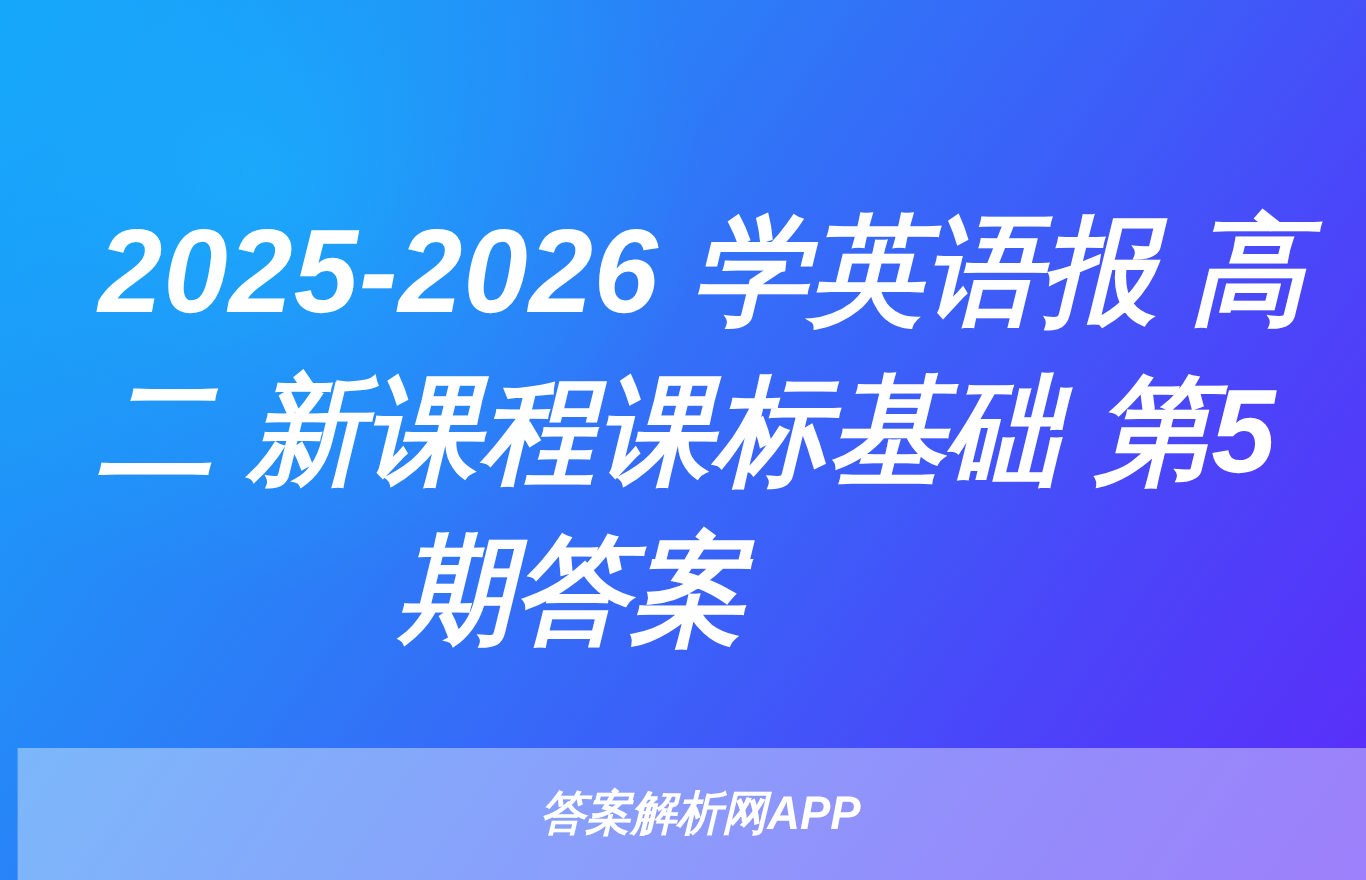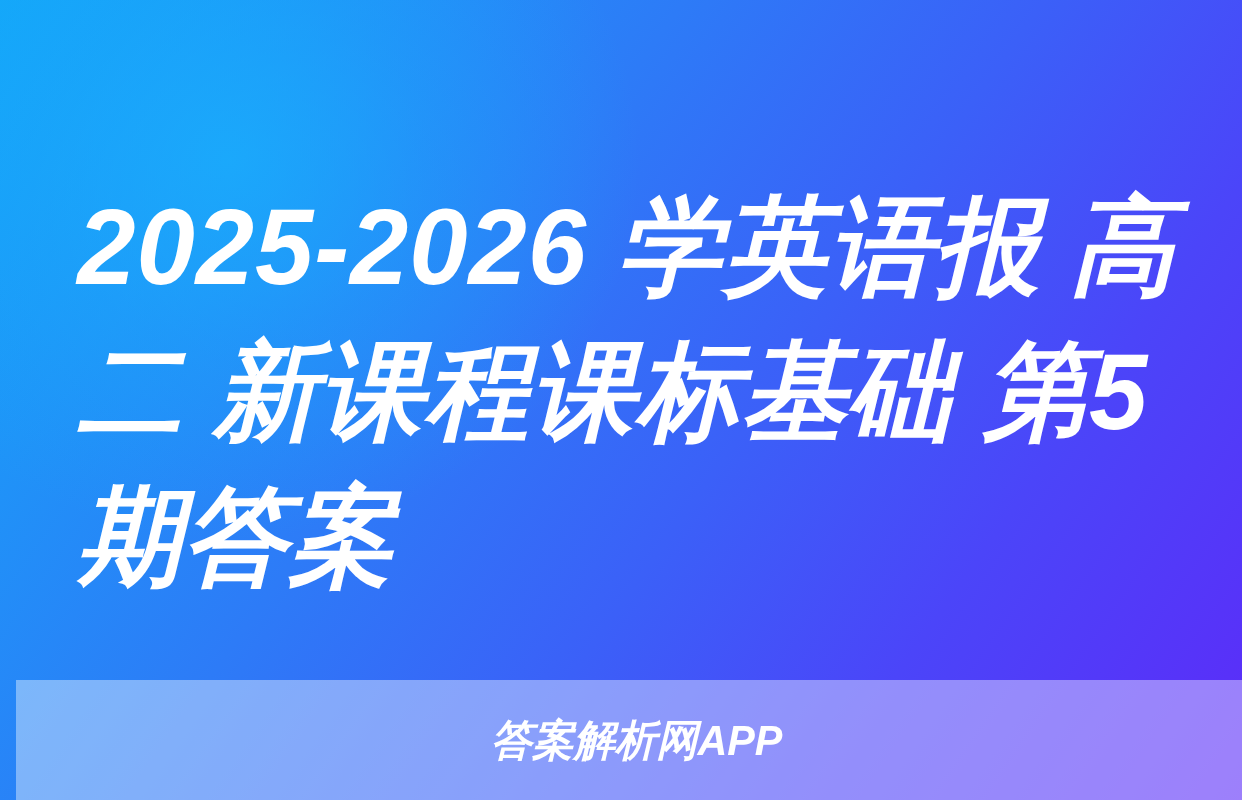--- a/index.html
+++ b/index.html
@@ -36,26 +36,26 @@
     background: radial-gradient(closest-side,
                 rgba(25,176,252,0.75) 0%,
                 rgba(25,176,252,0.32) 48%,
                 rgba(25,176,252,0) 100%);
     pointer-events: none;
   }
 
   
   .title-block {
     position: absolute;
-    left: 4px;
+    left: 16px;
     top: 174px;
     width: 1008px;
     padding: 0 60px;
     box-sizing: border-box;
-    text-align: left;
+    text-align: center;
     z-index: 3;
   }
 
   .title-line {
     display: block;
     color: #ffffff;
     font-size: 108px;
     line-height: 145px;
     font-weight: 700;
     font-style: italic;

